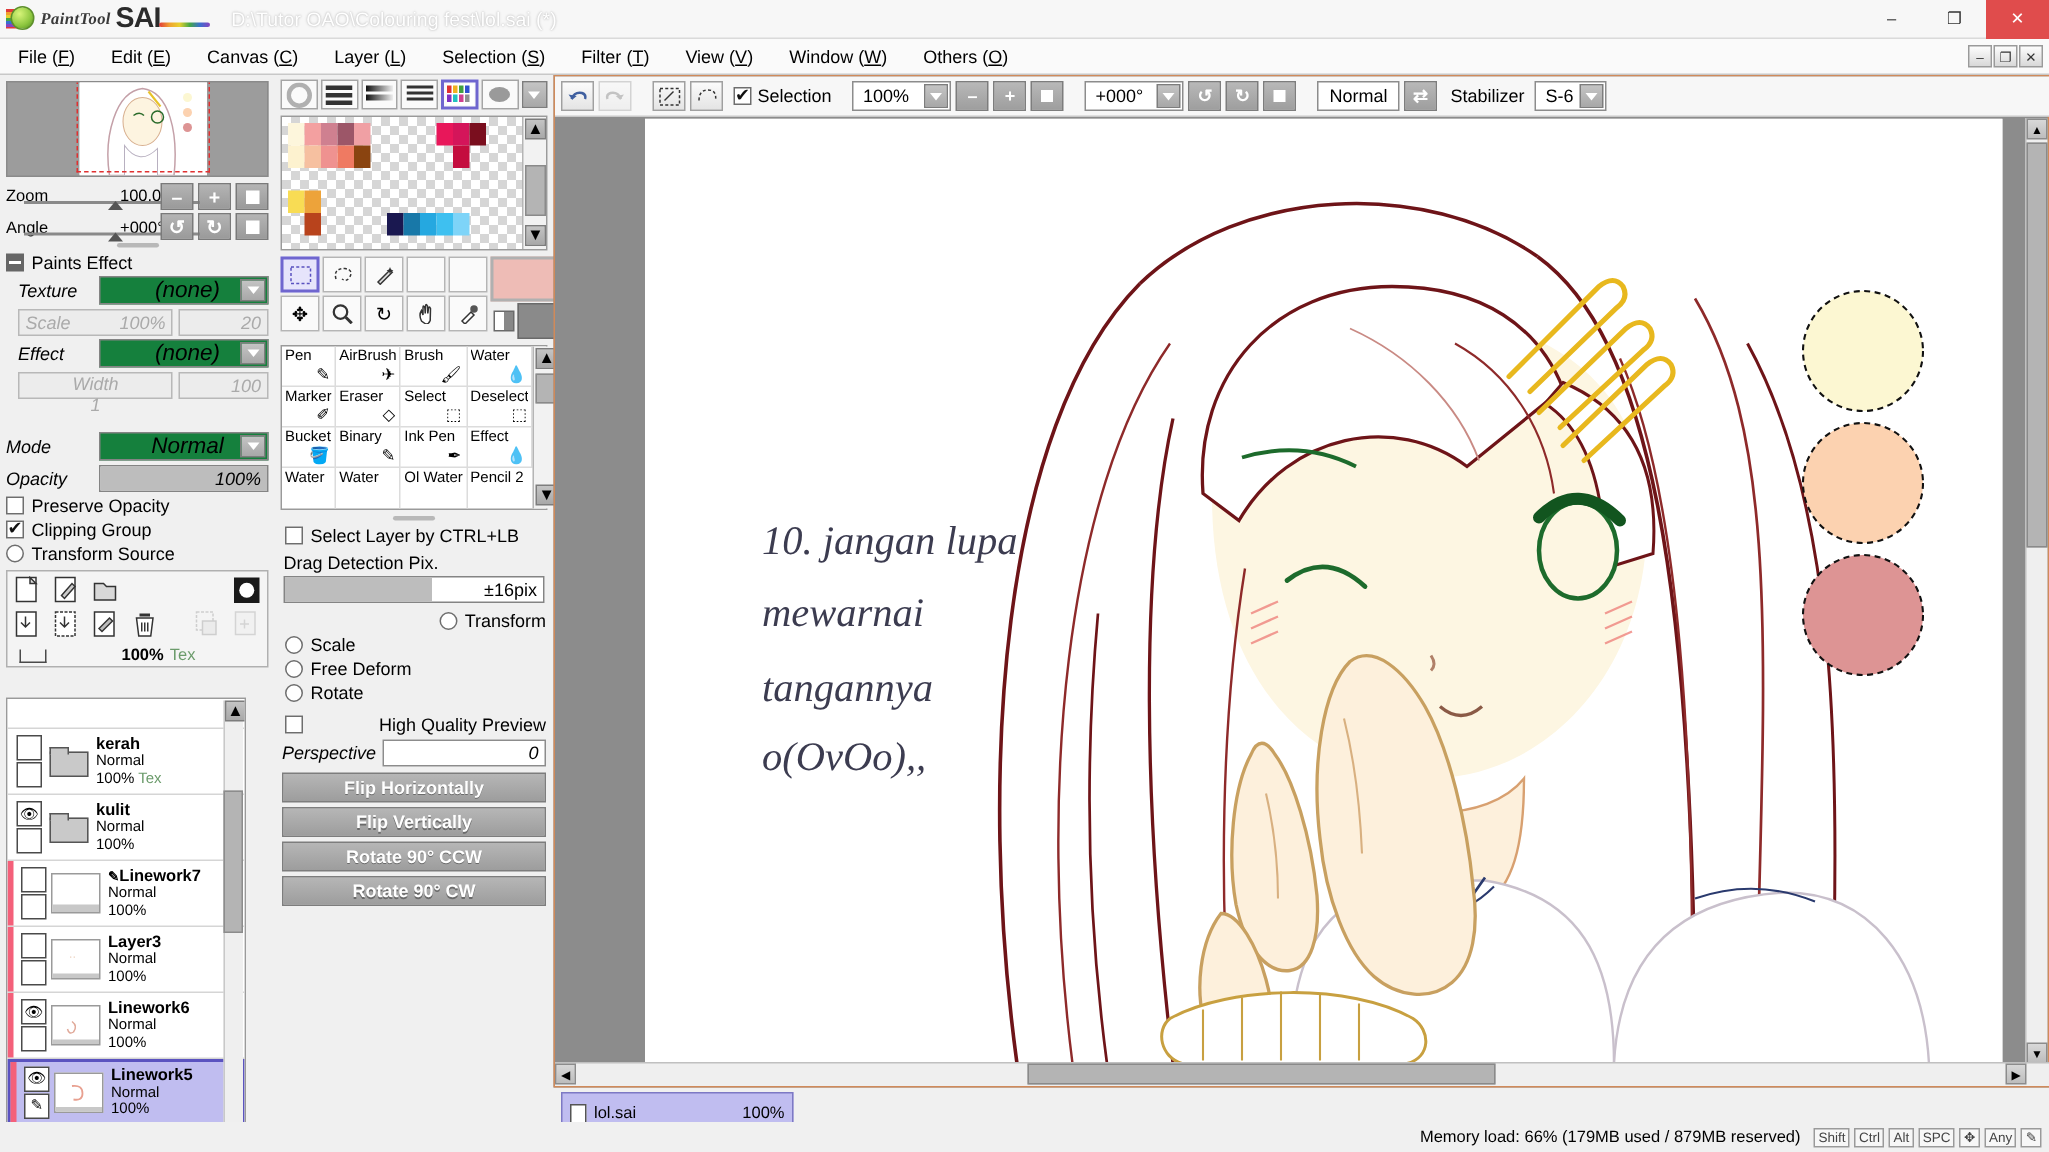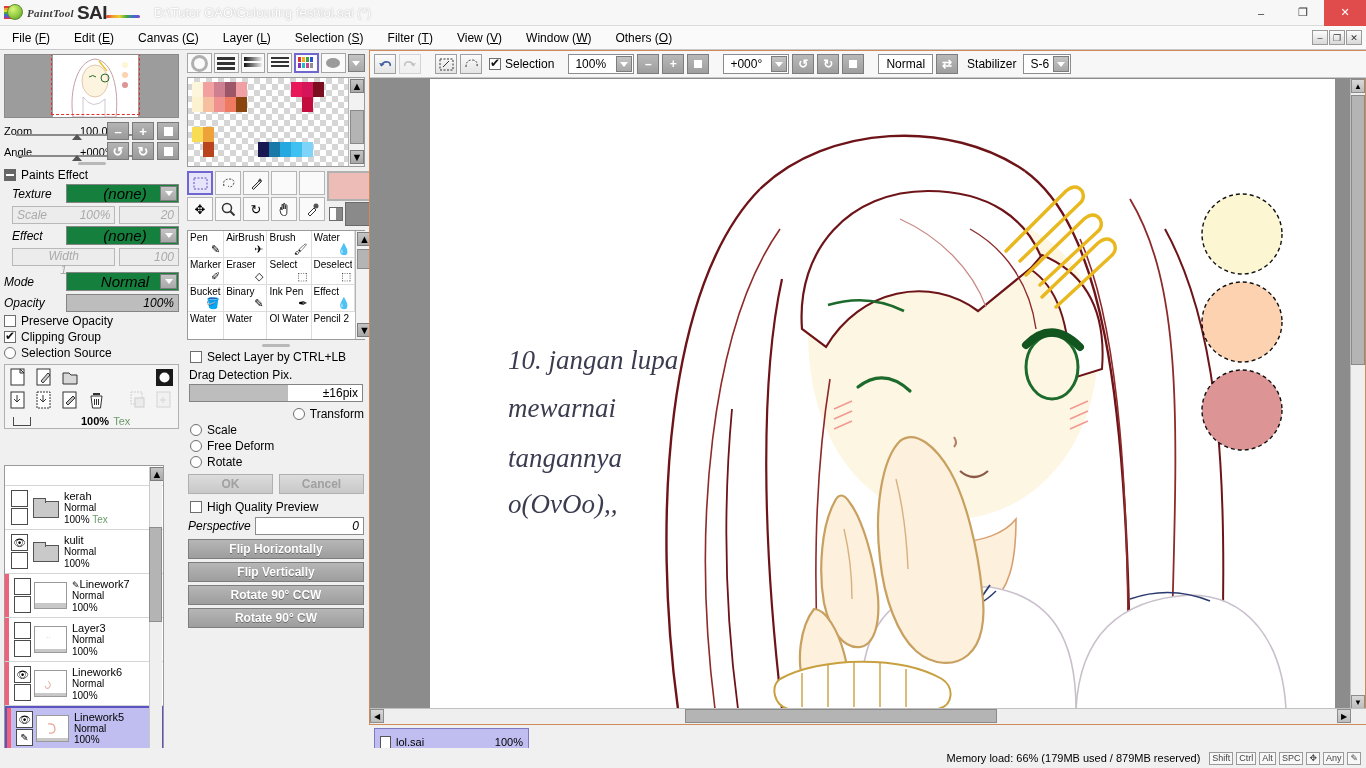--- a/index.html
+++ b/index.html
@@ -97,21 +97,21 @@
   .eye { width:17px; height:17px; background:#fff; border:1px solid #4a4a4a; display:flex;
     align-items:center; justify-content:center; font-size:10px; }
   .lthumb { width:33px; height:27px; background:#fff; border:1px solid #9a9a9a; margin-left:3px;
     display:flex; align-items:flex-end; justify-content:center; overflow:hidden; }
   .lfolder { width:26px; height:20px; margin-left:5px; position:relative; }
   .lfolder:before { content:''; position:absolute; left:0; top:3px; width:24px; height:15px;
     background:#c9c9c9; border:1px solid #555; }
   .lfolder:after { content:''; position:absolute; left:0; top:0px; width:11px; height:4px;
     background:#c9c9c9; border:1px solid #555; border-bottom:none; }
   .lmeta { margin-left:5px; line-height:1.12; }
-  .lname { font-size:11px; }
+  .lname { font-size:11px;font-weight:bold; }
   .lmode { font-size:10px; }
   .lopa { font-size:10px; }
   .lopa .tx { color:#6b9b6b; }
   .pen-ico { font-size:9px; }
   .ll-vscroll { position:absolute; right:1px; top:1px; bottom:1px; width:13px; background:#efefef; border-left:1px solid #c8c8c8; }
   .ll-vthumb { position:absolute; right:0; width:13px; background:#b4b4b4; border:1px solid #8c8c8c; }
 
   
   .toolcol { position:absolute; left:184px; top:50px; width:184px; height:718px; background:#f0f0f0; }
   .pal-tabs { display:flex; gap:2px; padding:3px 3px 2px; align-items:center; }
@@ -319,21 +319,21 @@
   <div class="fld-row">
     <div class="numfld" style="width:104px;margin-left:8px;flex-direction:column;">
       <span>Width</span>
       <span>1</span>
     </div>
     <div class="numfld" style="width:60px;justify-content:flex-end;">
       <span>100</span>
     </div>
   </div>
 
-  <div class="fld-row" style="margin-top:4px;">
+  <div class="fld-row" style="margin-top:20px;">
     <span class="fld-lbl" style="padding-left:0;">Mode</span>
     <div class="combo">
       <span>Normal</span>
       <span class="arrow"></span>
     </div>
   </div>
   <div class="fld-row">
     <span class="fld-lbl" style="padding-left:0;">Opacity</span>
     <div class="bar-fld" style="flex:1;">
       <div class="fill" style="width:100%;"></div>
@@ -344,21 +344,21 @@
   <div class="chk-row">
     <span class="cbox"></span>
     <span>Preserve Opacity</span>
   </div>
   <div class="chk-row">
     <span class="cbox on"></span>
     <span>Clipping Group</span>
   </div>
   <div class="chk-row">
     <span class="rad"></span>
-    <span>Selection Source</span>
+    <span>Transform Source</span>
   </div>
 
   <div class="layertools">
     <div class="lt-row">
       <span class="lt-ico">
         <svg width="17" height="19">
             <rect x="1" y="1" width="13" height="16" fill="#fff" stroke="#333"></rect>
             <path d="M10 1 l4 4 -4 0 Z" fill="#ddd" stroke="#333"></path>
           </svg>
         </span>
@@ -841,26 +841,22 @@
   </div>
   <div class="chk-row" style="padding-left:6px;">
     <span class="rad"></span>
     <span>Free Deform</span>
   </div>
   <div class="chk-row" style="padding-left:6px;">
     <span class="rad"></span>
     <span>Rotate</span>
   </div>
 
-  <div class="okrow">
-    <div class="okbtn">OK</div>
-    <div class="okbtn">Cancel</div>
-  </div>
-
-  <div class="chk-row" style="padding-left:6px;margin-top:5px;">
+
+  <div class="chk-row" style="padding-left:6px;margin-top:5px;justify-content:space-between;">
     <span class="cbox"></span>
     <span>High Quality Preview</span>
   </div>
 
   <div class="fld-row">
     <span style="font-size:12px;">Perspective</span>
     <div class="numfld" style="flex:1;background:#fff;border-color:#8c8c8c;color:#000;justify-content:flex-end;">
       <span>0</span>
     </div>
   </div>

